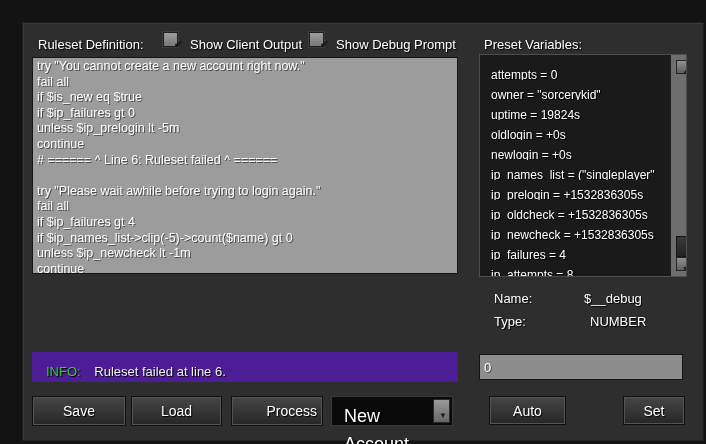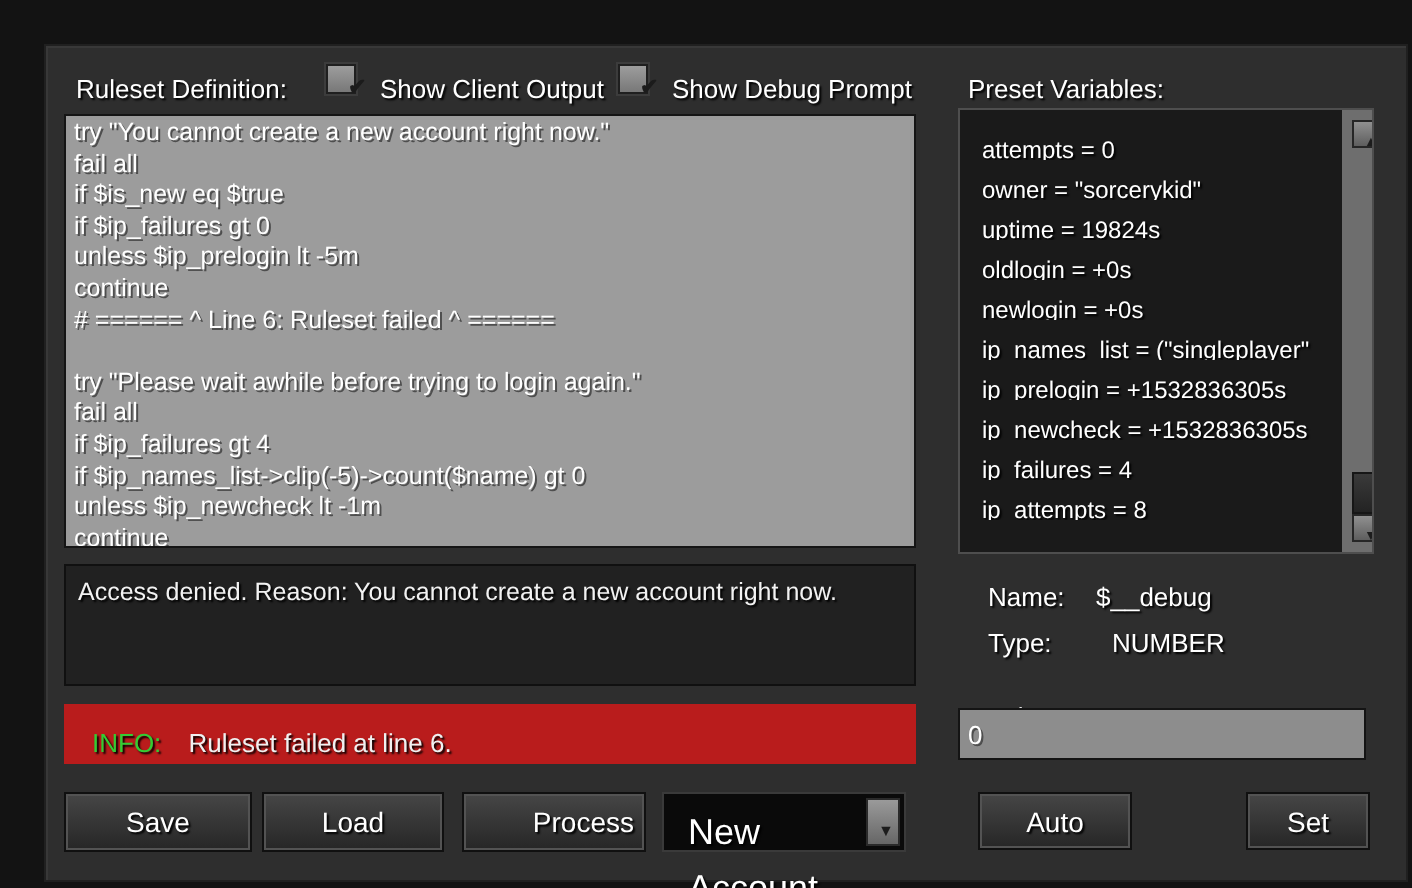--- a/index.html
+++ b/index.html
@@ -29,21 +29,21 @@
             line-height:15.6px; padding:1px 4px; white-space:pre; outline:none; }
 
   
   .output { position:absolute; left:9px; top:259px; width:426px; height:61px;
             background:#212121; border:1px solid #101010; resize:none; overflow:hidden;
             color:#f2f2f2; text-shadow:1px 1px 1px #000;
             font-family:"Liberation Sans", sans-serif; font-size:12.5px;
             line-height:16px; padding:5px 6px; outline:none; }
 
   .infobar { position:absolute; left:9px; top:329px; width:426px; height:30px;
-             background:#b91c1c; line-height:30px; padding-left:9px;
+             background:#4c1d95; line-height:30px; padding-left:9px;
              font-size:13px; color:#f0f0f0; text-shadow:1px 1px 1px #000; }
   .infobar .tag { color:#33cc33; }
 
   .btn { position:absolute; height:30px;
          background:linear-gradient(#464646,#262626);
          border:1px solid #101010; box-shadow:inset 0 0 0 1px #535353;
          color:#ffffff; font-family:"Liberation Sans", sans-serif; font-size:14px;
          text-shadow:1px 1px 1px #000; text-align:center; cursor:pointer; }
 
   
@@ -100,21 +100,20 @@
 continue
 # ====== ^ Line 6: Ruleset failed ^ ======
 
 try "Please wait awhile before trying to login again."
 fail all
 if $ip_failures gt 4
 if $ip_names_list-&gt;clip(-5)-&gt;count($name) gt 0
 unless $ip_newcheck lt -1m
 continue</textarea>
 
-    <textarea class="output" spellcheck="false" readonly="" style="">Access denied. Reason: You cannot create a new account right now.</textarea>
 
     <div class="infobar"><span class="tag">INFO:</span><span> Ruleset failed at line 6.</span></div>
 
     <button class="btn" style="left:9px; top:373px; width:94px;">Save</button>
     <button class="btn" style="left:108px; top:373px; width:91px;">Load</button>
     <button class="btn" style="left:208px; top:373px; width:92px;text-align:right;">Process</button>
 
     <div class="dropdown">
       <span class="dd-text">New Account</span>
       <span class="dd-btn">▼</span>
@@ -124,37 +123,38 @@
 
     <div class="listbox">
       <div class="rows">
           <div>attempts = 0</div>
           <div>owner = "sorcerykid"</div>
           <div>uptime = 19824s</div>
           <div>oldlogin = +0s</div>
           <div>newlogin = +0s</div>
           <div>ip_names_list = ("singleplayer"</div>
           <div>ip_prelogin = +1532836305s</div>
+          <div>ip_oldcheck = +1532836305s</div>
           <div>ip_newcheck = +1532836305s</div>
           <div>ip_failures = 4</div>
           <div>ip_attempts = 8</div>
         </div>
       <div class="sbar">
         <div class="sbtn">▲</div>
         <div class="strack">
           <div class="sthumb"></div>
         </div>
         <div class="sbtn">▼</div>
       </div>
     </div>
 
     <span class="lbl" style="left:466px; top:263px;">Name:</span>
-    <span class="lbl" style="left:520px; top:263px;">$__debug</span>
+    <span class="lbl" style="left:556px; top:263px;">$__debug</span>
     <span class="lbl" style="left:466px; top:286px;">Type:</span>
-    <span class="lbl" style="left:528px; top:286px;">NUMBER</span>
+    <span class="lbl" style="left:562px; top:286px;">NUMBER</span>
     <span class="lbl" style="left:466px; top:309px;margin-top:14px;">Value:</span>
 
     <input class="val-input" type="text" value="0" style="">
 
     <button class="btn" style="left:466px; top:373px; width:77px; height:29px;">Auto</button>
     <button class="btn" style="left:600px; top:373px; width:62px; height:29px;">Set</button>
   </div>
 </div>
 
 </body></html>

